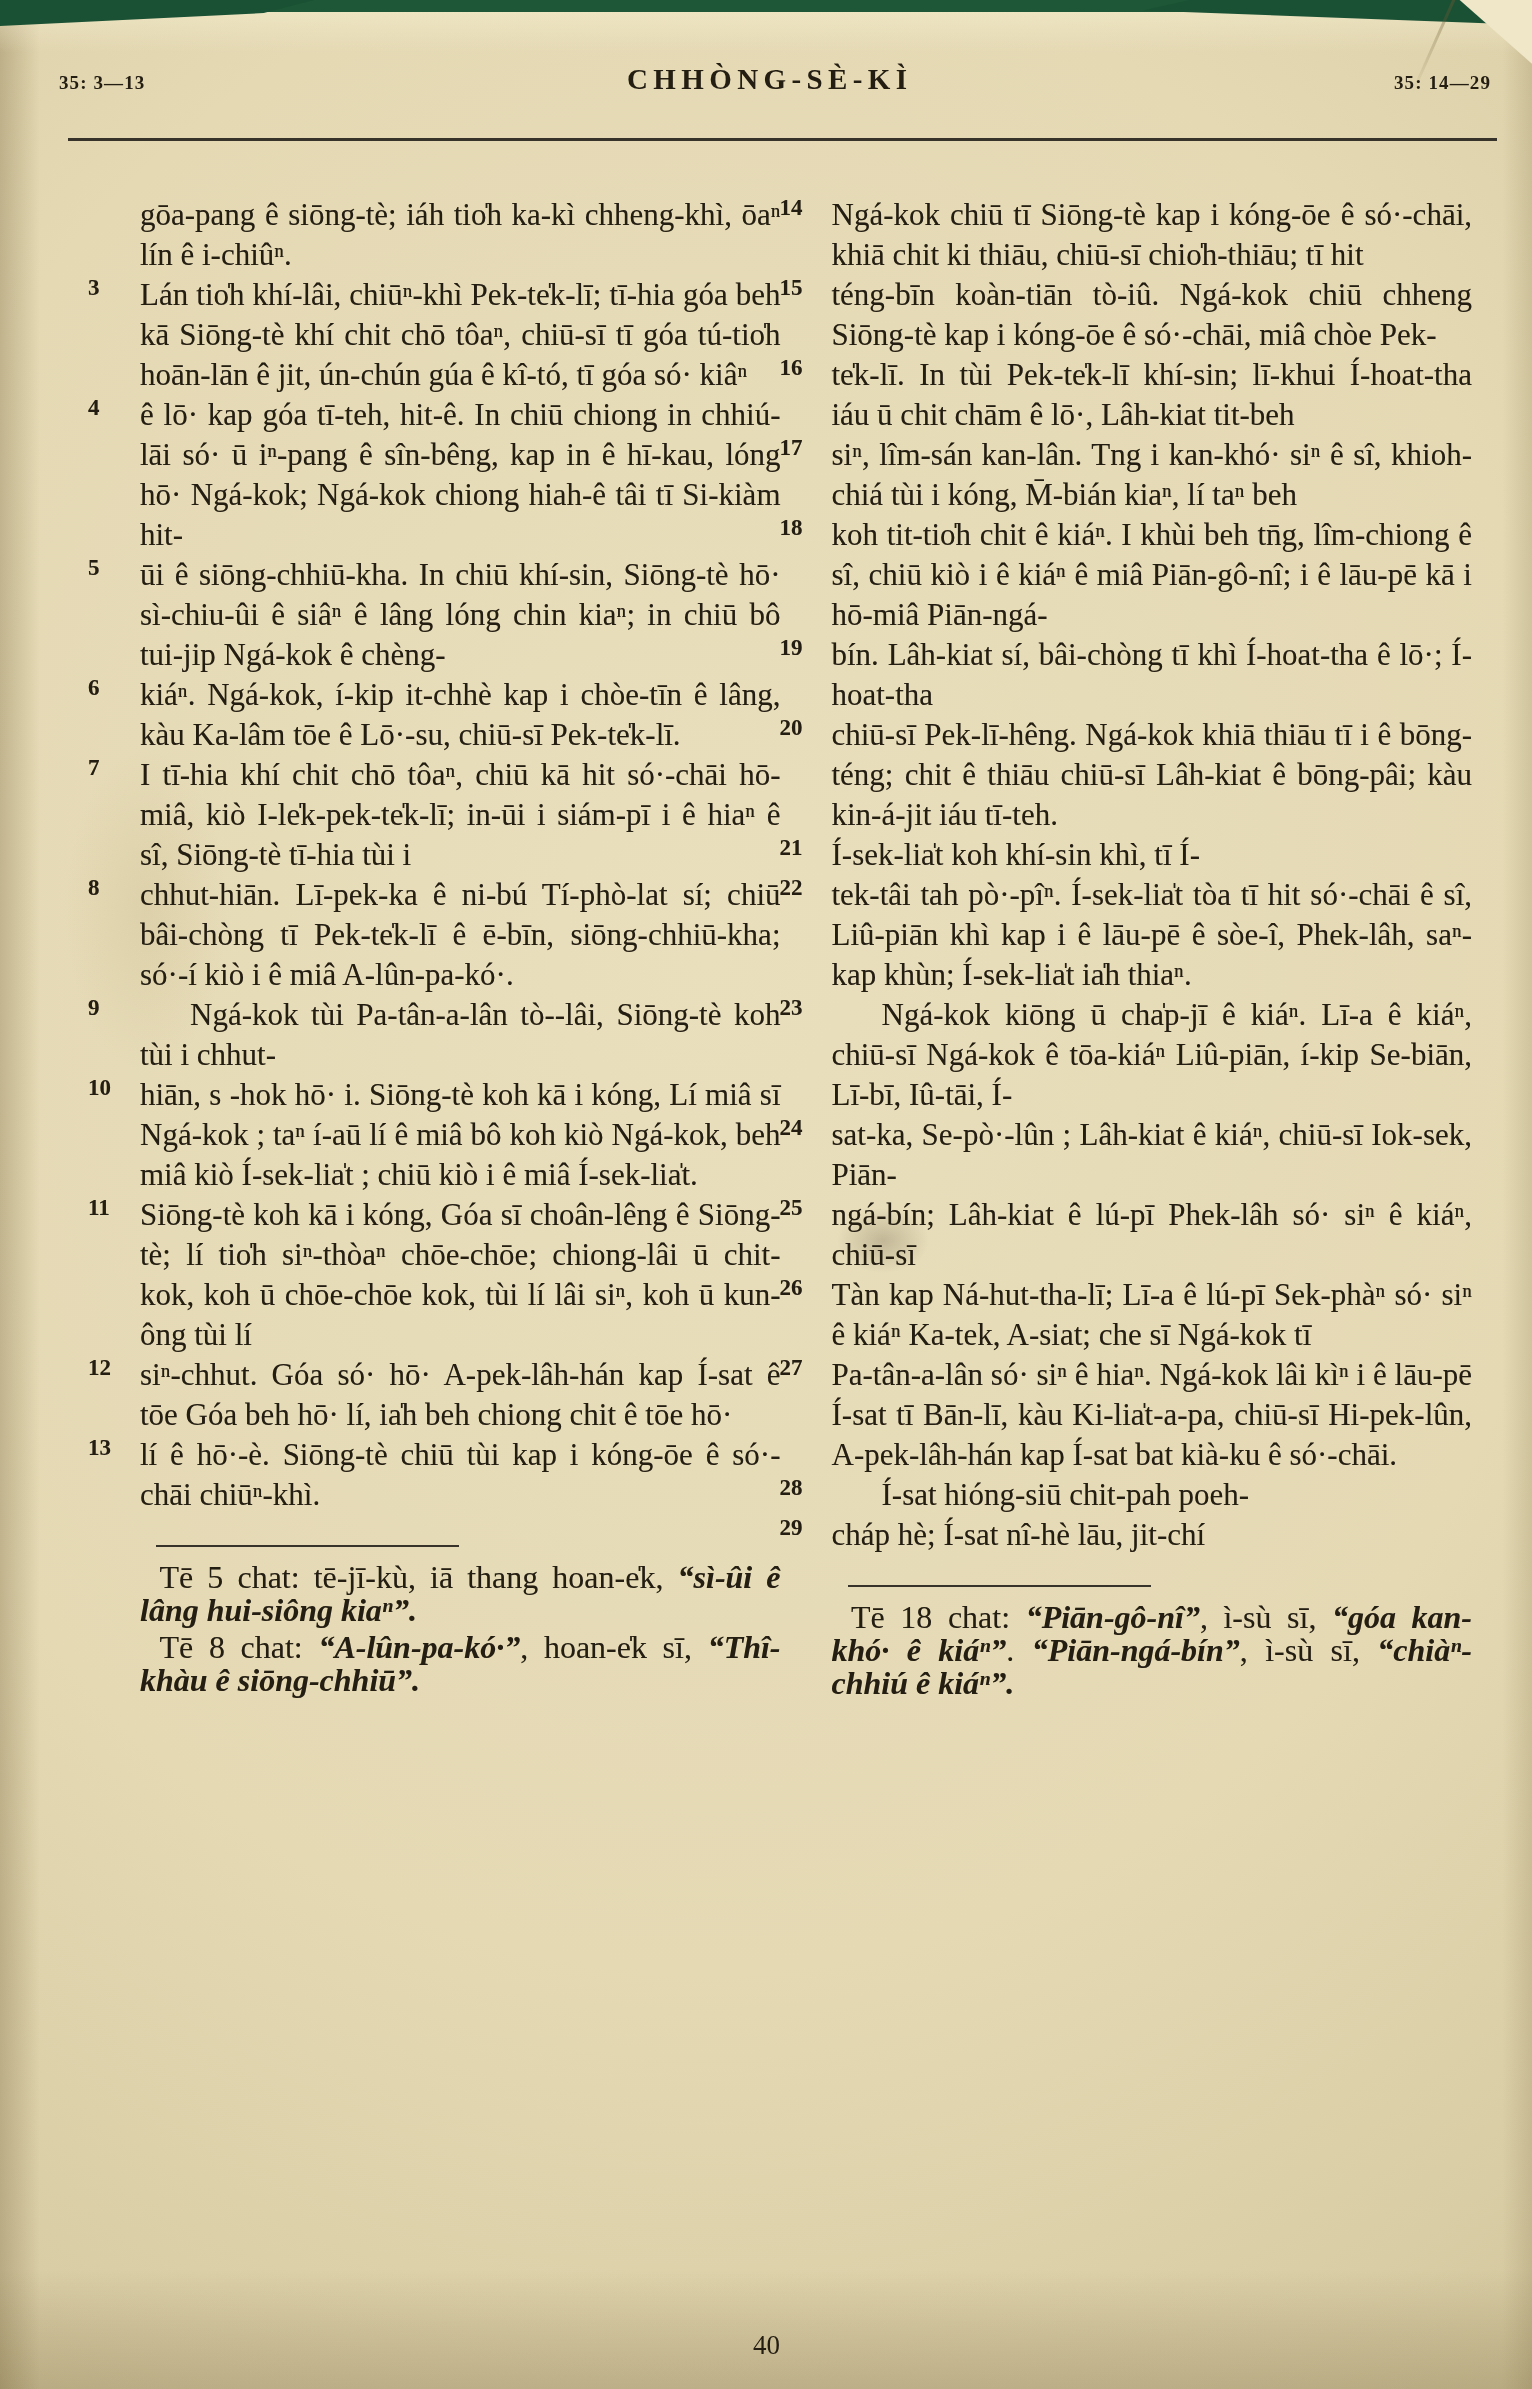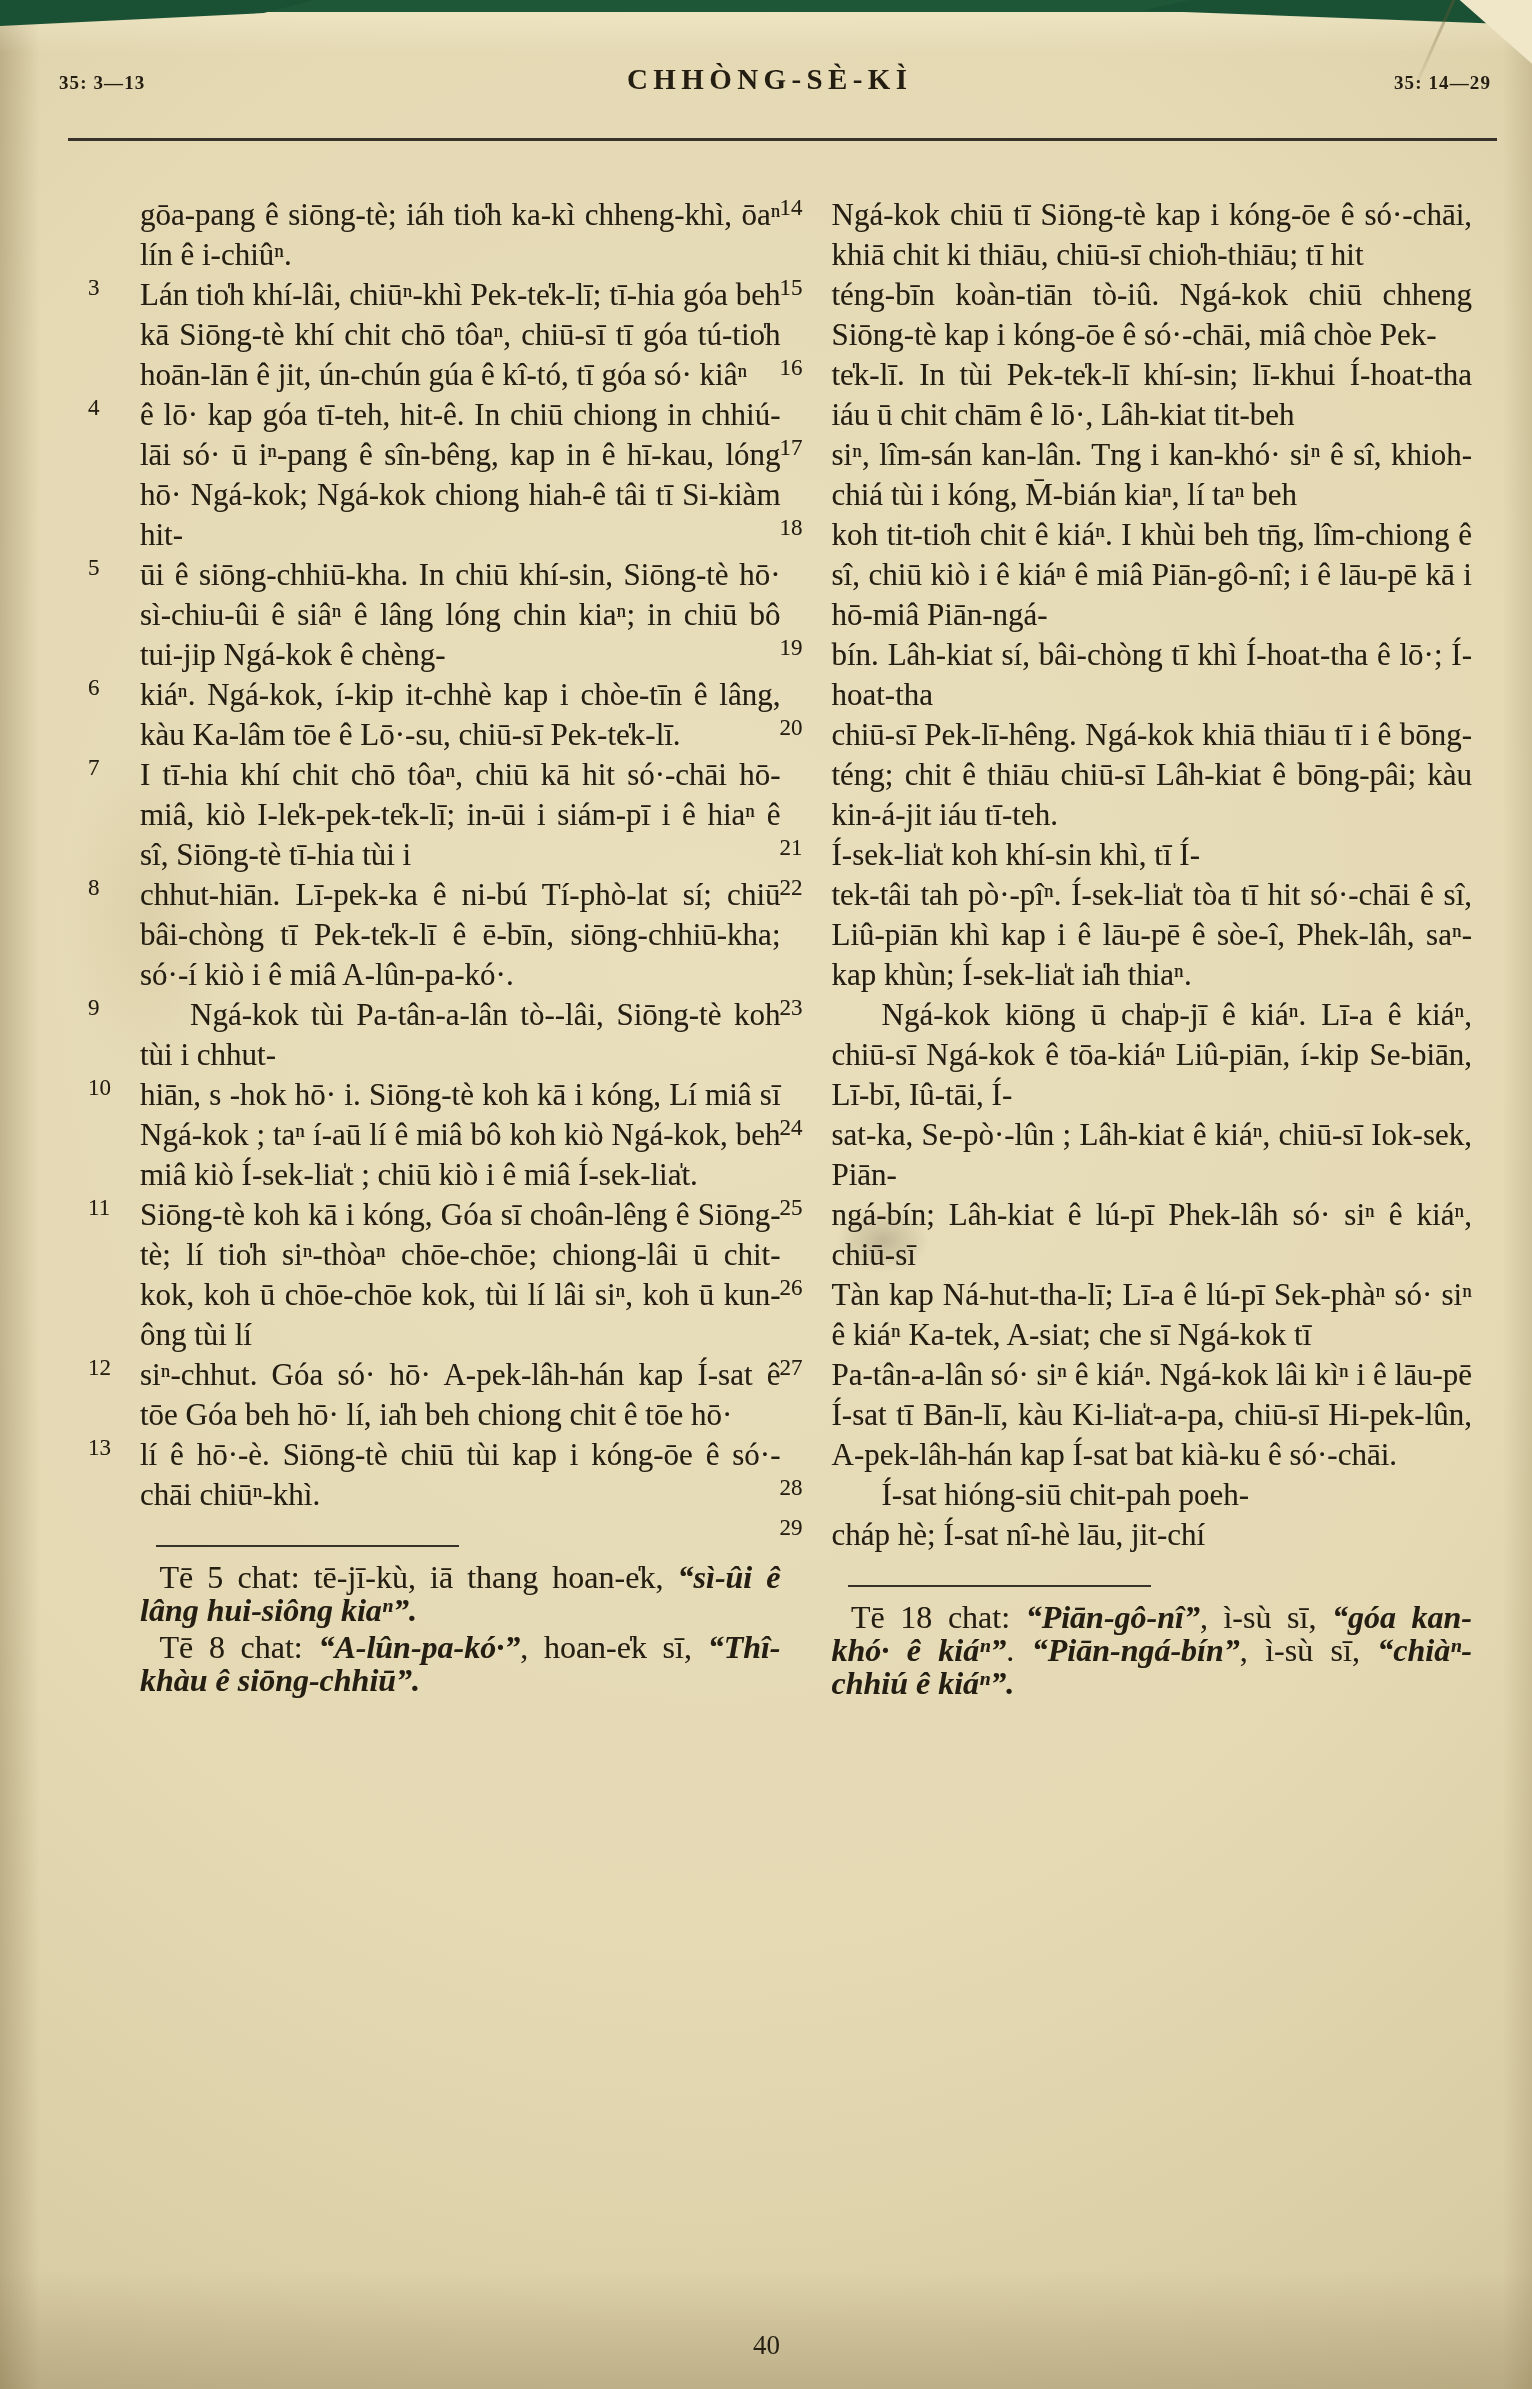--- a/index.html
+++ b/index.html
@@ -62,21 +62,21 @@
   .column{flex:1;min-width:0;}
   .verse{
     position:relative;
     font-size:31px;line-height:40px;
     text-align:justify;
     text-shadow:0 0 0.5px rgba(36,29,18,.35);
   }
   .verse.indent > .vtext{display:block;text-indent:50px;}
   .vnum{
     position:absolute;left:-52px;top:1.1px;
-    font-size:23px;font-weight:normal;line-height:1;
+    font-size:23px;font-weight:bold;line-height:1;
     text-indent:0;
   }
   .footnote-block{margin-top:30px;}
   .fn-rule{width:303px;height:2.2px;background:#37322a;margin:0 0 14px 16.3px;}
   .footnote{
     font-size:32px;line-height:33px;margin:0 0 4.3px 0;
     text-align:justify;text-indent:19.5px;
     text-shadow:0 0 0.5px rgba(36,29,18,.3);
   }
   .fn-em{font-style:italic;font-weight:600;}
@@ -142,21 +142,21 @@
           <div class="verse"><span class="vnum">20</span><span class="vtext">chiū-sī Pek-lī-hêng. Ngá-kok khiā thiāu tī i ê bōng-téng; chit ê thiāu chiū-sī Lâh-kiat ê bōng-pâi; kàu kin-á-jit iáu tī-teh.</span></div>
           <div class="verse"><span class="vnum">21</span><span class="vtext">Í-sek-lia̍t koh khí-sin khì, tī Í-</span></div>
           <div class="verse"><span class="vnum">22</span><span class="vtext">tek-tâi tah pò·-pîⁿ. Í-sek-lia̍t tòa tī hit só·-chāi ê sî, Liû-piān khì kap i ê lāu-pē ê sòe-î, Phek-lâh, saⁿ-kap khùn; Í-sek-lia̍t ia̍h thiaⁿ.</span></div>
           <div class="verse indent">
             <span class="vnum">23</span>
             <span class="vtext">Ngá-kok kiōng ū cha̍p-jī ê kiáⁿ. Lī-a ê kiáⁿ, chiū-sī Ngá-kok ê tōa-kiáⁿ Liû-piān, í-kip Se-biān, Lī-bī, Iû-tāi, Í-</span>
           </div>
           <div class="verse"><span class="vnum">24</span><span class="vtext">sat-ka, Se-pò·-lûn ; Lâh-kiat ê kiáⁿ, chiū-sī Iok-sek, Piān-</span></div>
           <div class="verse"><span class="vnum">25</span><span class="vtext">ngá-bín; Lâh-kiat ê lú-pī Phek-lâh só· siⁿ ê kiáⁿ, chiū-sī</span></div>
           <div class="verse"><span class="vnum">26</span><span class="vtext">Tàn kap Ná-hut-tha-lī; Lī-a ê lú-pī Sek-phàⁿ só· siⁿ ê kiáⁿ Ka-tek, A-siat; che sī Ngá-kok tī</span></div>
-          <div class="verse"><span class="vnum">27</span><span class="vtext">Pa-tân-a-lân só· siⁿ ê kiáⁿ. Ngá-kok lâi kìⁿ i ê lāu-pē Í-sat tī Bān-lī, kàu Ki-lia̍t-a-pa, chiū-sī Hi-pek-lûn, A-pek-lâh-hán kap Í-sat bat kià-ku ê só·-chāi.</span></div>
+          <div class="verse"><span class="vnum">27</span><span class="vtext">Pa-tân-a-lân só· siⁿ ê hiaⁿ. Ngá-kok lâi kìⁿ i ê lāu-pē Í-sat tī Bān-lī, kàu Ki-lia̍t-a-pa, chiū-sī Hi-pek-lûn, A-pek-lâh-hán kap Í-sat bat kià-ku ê só·-chāi.</span></div>
           <div class="verse indent">
             <span class="vnum">28</span>
             <span class="vtext">Í-sat hióng-siū chit-pah poeh-</span>
           </div>
           <div class="verse"><span class="vnum">29</span><span class="vtext">cháp hè; Í-sat nî-hè lāu, jit-chí</span></div>
         </div>
       <div class="footnote-block">
         <div class="fn-rule"></div>
         <div class="footnotes">
             <p class="footnote"><span>Tē 18 chat: </span><span class="fn-em">“Piān-gô-nî”</span><span>, ì-sù sī, </span><span class="fn-em">“góa kan-khó· ê kiáⁿ”</span><span>. </span><span class="fn-em">“Piān-ngá-bín”</span><span>, ì-sù sī, </span><span class="fn-em">“chiàⁿ-chhiú ê kiáⁿ”.</span></p>

